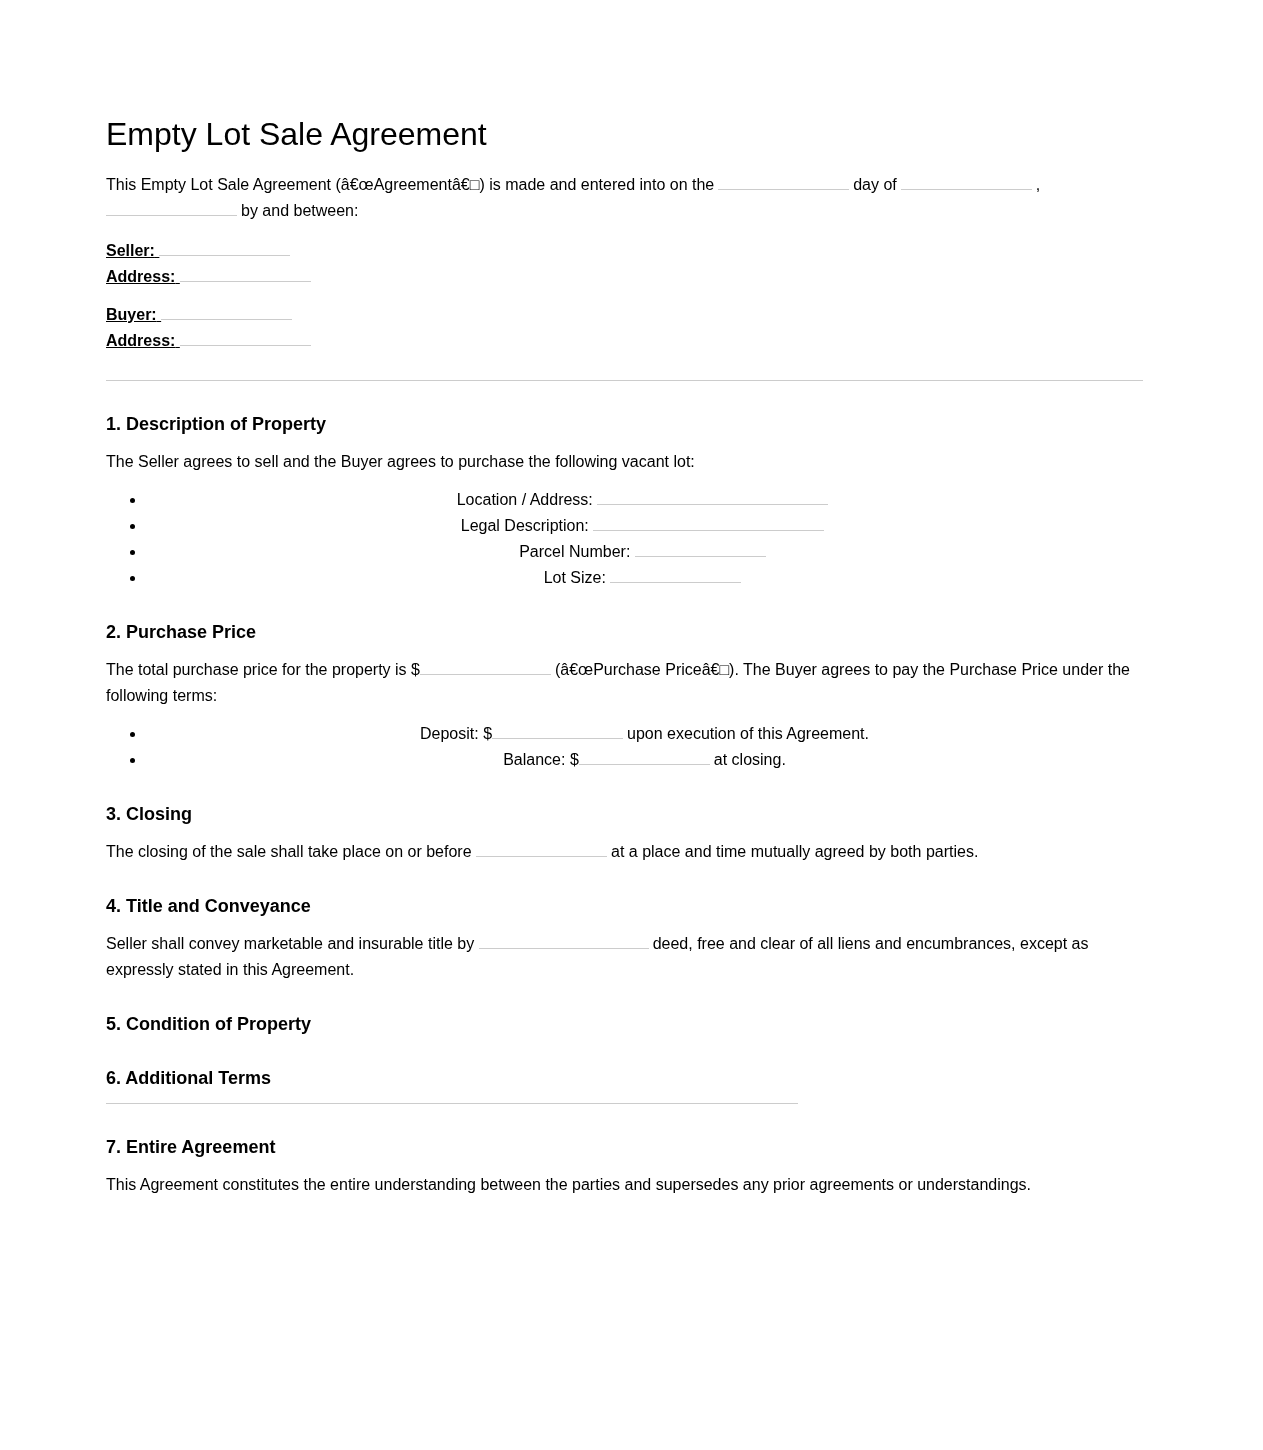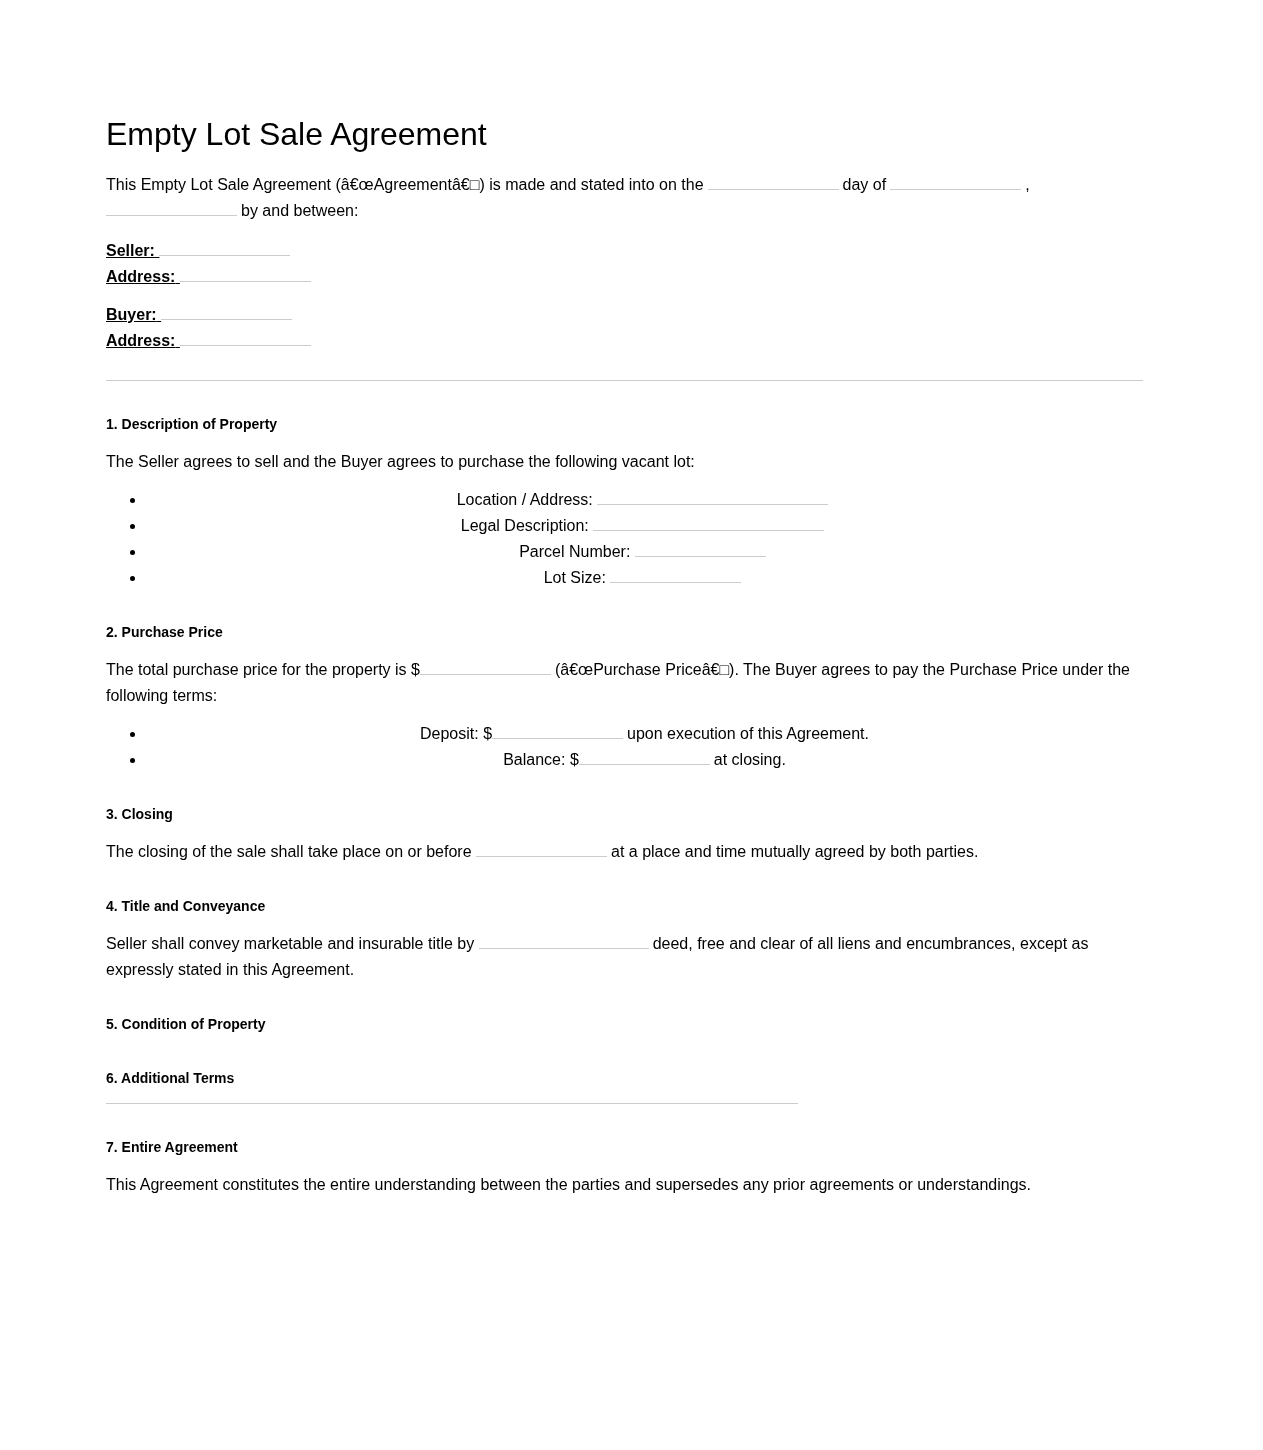--- a/index.html
+++ b/index.html
@@ -41,21 +41,21 @@
     .party p { line-height: 26px; }
     .party strong { font-weight: bold; }
     .party-block { margin-bottom: 12px; text-decoration: underline; }
     hr.divider {
       border: 0;
       border-top: 1px solid #cccccc;
       margin: 26px 0 30px 0;
       width: 1037px;
     }
     h2 {
-      font-size: 14px;
+      font-size: 18px;
       font-weight: bold;
       margin: 0 0 12px 0;
       line-height: 26px;
     }
     section { margin-bottom: 28px; }
     ul {
       margin: 12px 0 0 0;
       padding-left: 40px;
       text-align: center;
     }
@@ -67,21 +67,21 @@
       margin-top: 12px;
     }
     section.s6 { margin-bottom: 30px; }
   </style>
 </head>
 <body>
 
 <div class="page">
   <h1>Empty Lot Sale Agreement</h1>
 
-  <p class="intro"><span>This Empty Lot Sale Agreement (â€œAgreementâ€□) is made and stated into on the</span><span class="blank w130"></span><span>day of</span><span class="blank w130"></span><span>,</span><br><span class="blank w130 tight-left"></span><span>by and between:</span></p>
+  <p class="intro"><span>This Empty Lot Sale Agreement (â€œAgreementâ€□) is made and entered into on the</span><span class="blank w130"></span><span>day of</span><span class="blank w130"></span><span>,</span><br><span class="blank w130 tight-left"></span><span>by and between:</span></p>
 
   <div class="party">
     <div class="party-block">
       <p><strong>Seller:</strong> <span class="blank w130 tight-left"></span></p>
       <p><strong>Address:</strong> <span class="blank w130 tight-left"></span></p>
     </div>
     <div class="party-block">
       <p><strong>Buyer:</strong> <span class="blank w130 tight-left"></span></p>
       <p><strong>Address:</strong> <span class="blank w130 tight-left"></span></p>
     </div>

